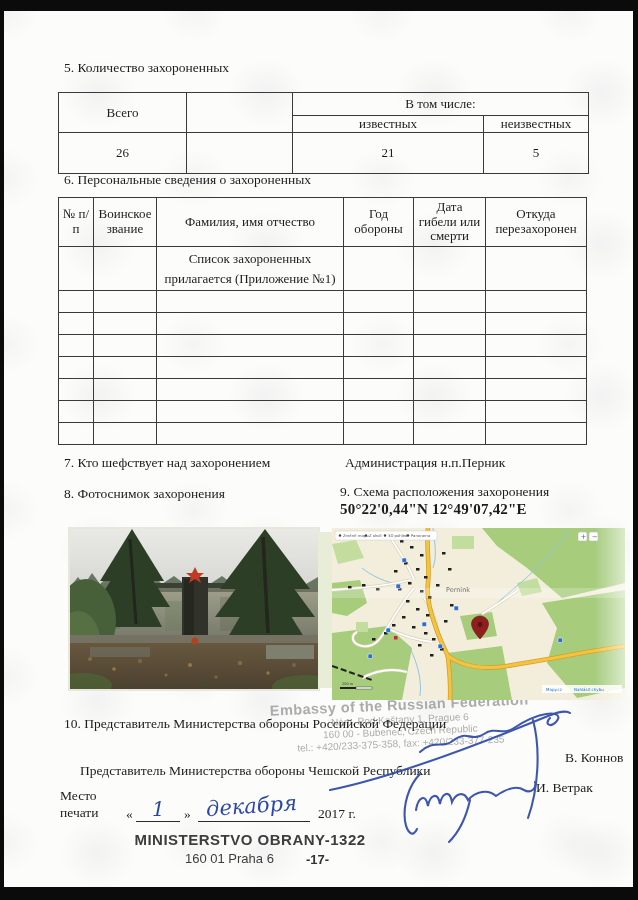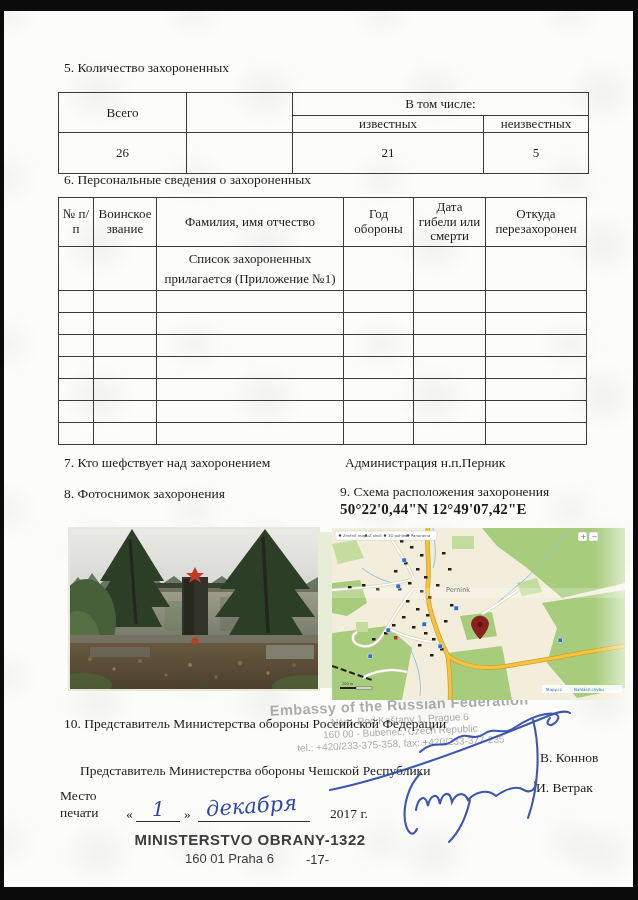--- a/index.html
+++ b/index.html
@@ -371,37 +371,37 @@
 </svg>
 
 <div class="abs wm-stamp" style="left:235px;top:697px;width:330px;">
   <div class="l1">Embassy of the Russian Federation</div>
   <div class="l2">Nám. Pod Kaštany 1, Prague 6</div>
   <div class="l2">160 00 - Bubeneč, Czech Republic</div>
   <div class="l2">tel.: +420/233-375-358, fax: +420/233-377-235</div>
 </div>
 
 <div class="abs t z2" style="left:64px;top:716px;width:450px;">10. Представитель Министерства обороны Российской Федерации</div>
-<div class="abs t z2" style="left:540px;top:750px;">В. Коннов</div>
+<div class="abs t z2" style="left:540px;top:750px;padding-left:25px;">В. Коннов</div>
 <div class="abs t z2" style="left:80px;top:763px;width:420px;">Представитель Министерства обороны Чешской Республики</div>
 <div class="abs t z2" style="left:536px;top:780px;">И. Ветрак</div>
 
 <div class="abs t z2" style="left:60px;top:788px;">Место</div>
 <div class="abs t z2" style="left:60px;top:805px;">печати</div>
 <div class="abs t z2" style="left:126px;top:806px;">«</div>
 <div class="abs uline" style="left:136px;top:800px;width:44px;height:21px;"></div>
 <div class="abs hand" style="left:152px;top:797px;font-size:20px;">1</div>
 <div class="abs t z2" style="left:184px;top:806px;">»</div>
 <div class="abs uline" style="left:198px;top:800px;width:112px;height:21px;"></div>
 <div class="abs hand" style="left:206px;top:794px;font-size:21px;transform:rotate(-4deg);">декабря</div>
-<div class="abs t z2" style="left:318px;top:806px;margin-left:12px;">2017 г.</div>
+<div class="abs t z2" style="left:318px;top:806px;">2017 г.</div>
 
 <div class="abs stamp-sans z2" style="left:125px;top:831px;width:250px;text-align:center;font-weight:bold;font-size:15px;letter-spacing:.5px;">MINISTERSTVO OBRANY-1322</div>
 <div class="abs stamp-sans z2" style="left:185px;top:851px;font-size:13px;">160 01 Praha 6</div>
-<div class="abs stamp-sans z2" style="left:306px;top:852px;font-size:13px;font-weight:normal;color:#333;">-17-</div>
+<div class="abs stamp-sans z2" style="left:306px;top:852px;font-size:13px;font-weight:bold;color:#333;">-17-</div>
 
 <svg class="abs sig-svg" style="left:320px;top:690px;" width="270" height="155" viewBox="0 0 270 155">
   <g stroke="#2e4aa8" stroke-width="2.1" fill="none" stroke-linecap="round" opacity=".92">
     <g>
       <path d="M100,62 C115,48 122,60 134,50 C146,40 152,52 164,44 C176,36 182,46 194,38 C203,32 214,26 226,24 C236,22 242,26 236,32 C230,38 224,34 230,28"></path>
       <path d="M10,100 C70,88 150,58 228,26 C238,22 246,20 250,23"></path>
     </g>
     <g>
       <path d="M100,84 C88,96 83,116 85,131 C87,143 93,148 97,139"></path>
       <path d="M96,120 C98,107 106,103 108,116 C110,105 118,101 120,114 C122,103 130,99 132,112 C136,103 144,101 148,110 C156,101 168,99 176,106 C186,99 196,95 204,100 C211,104 217,98 215,92"></path>

